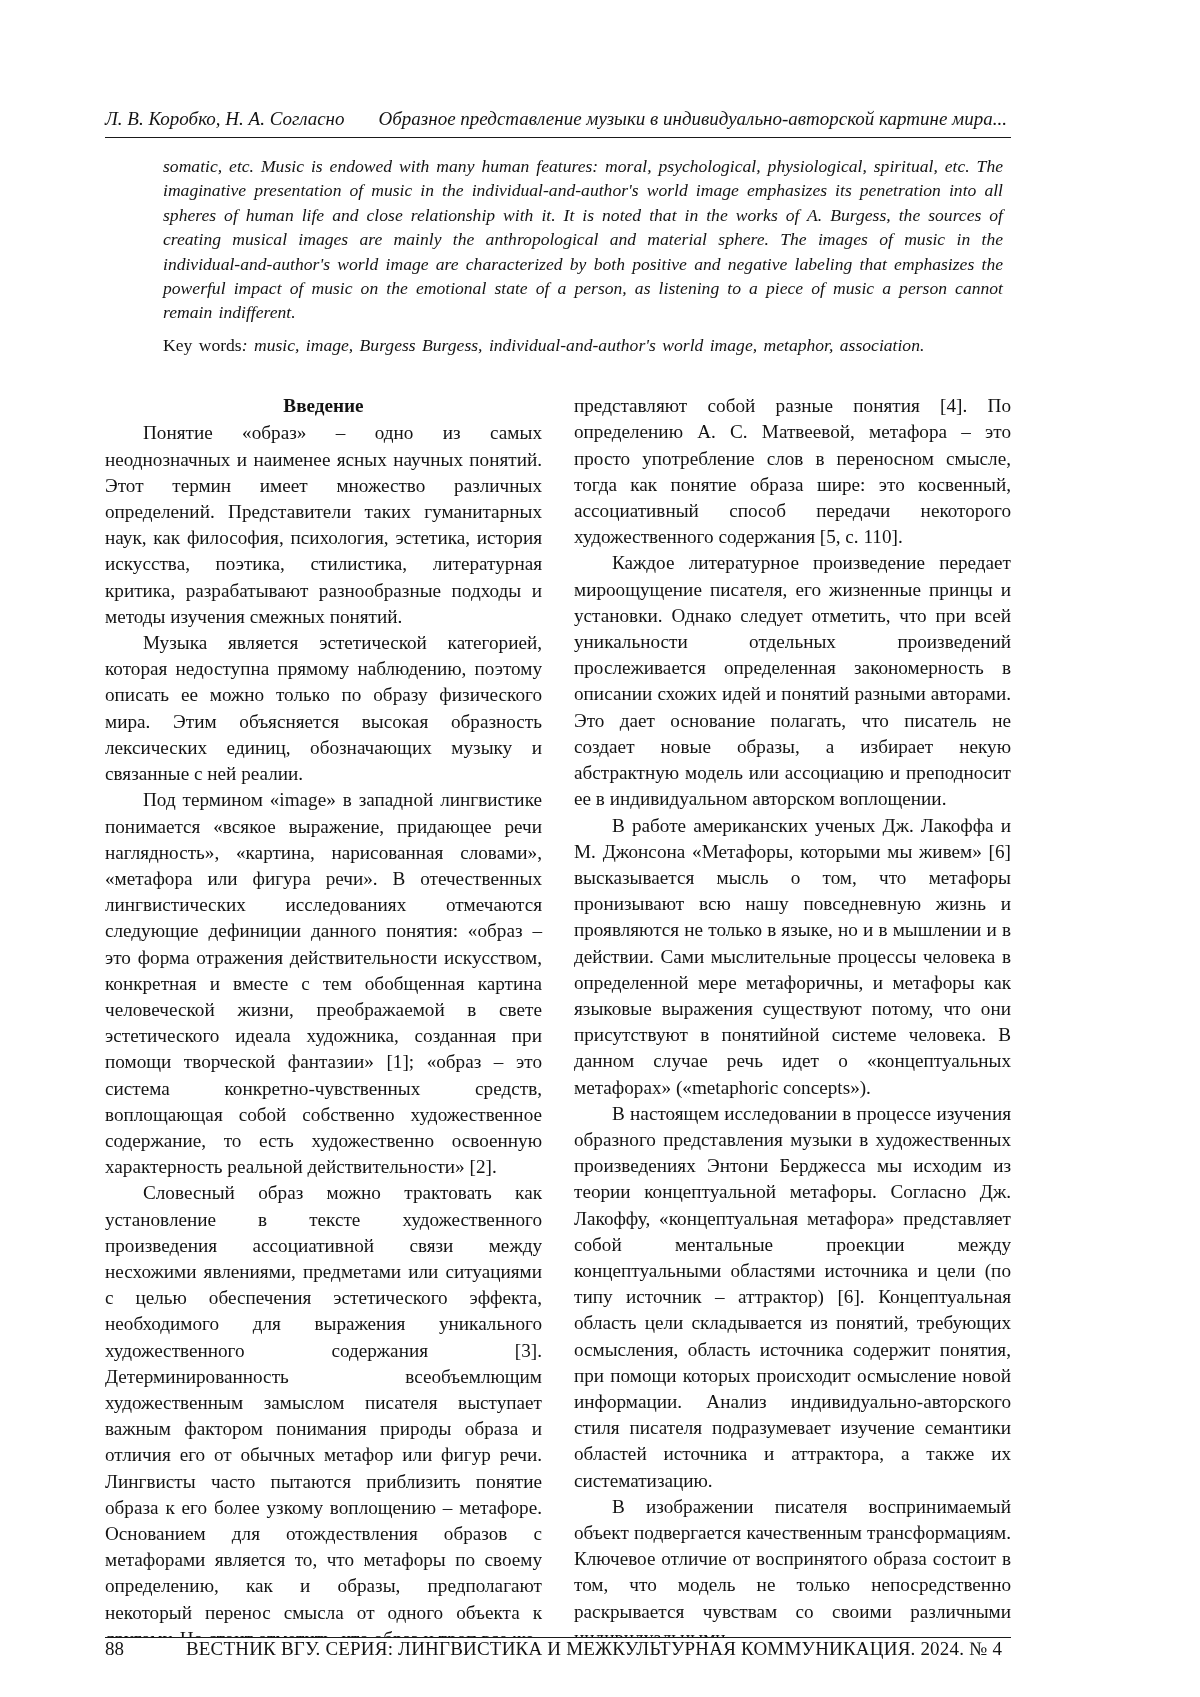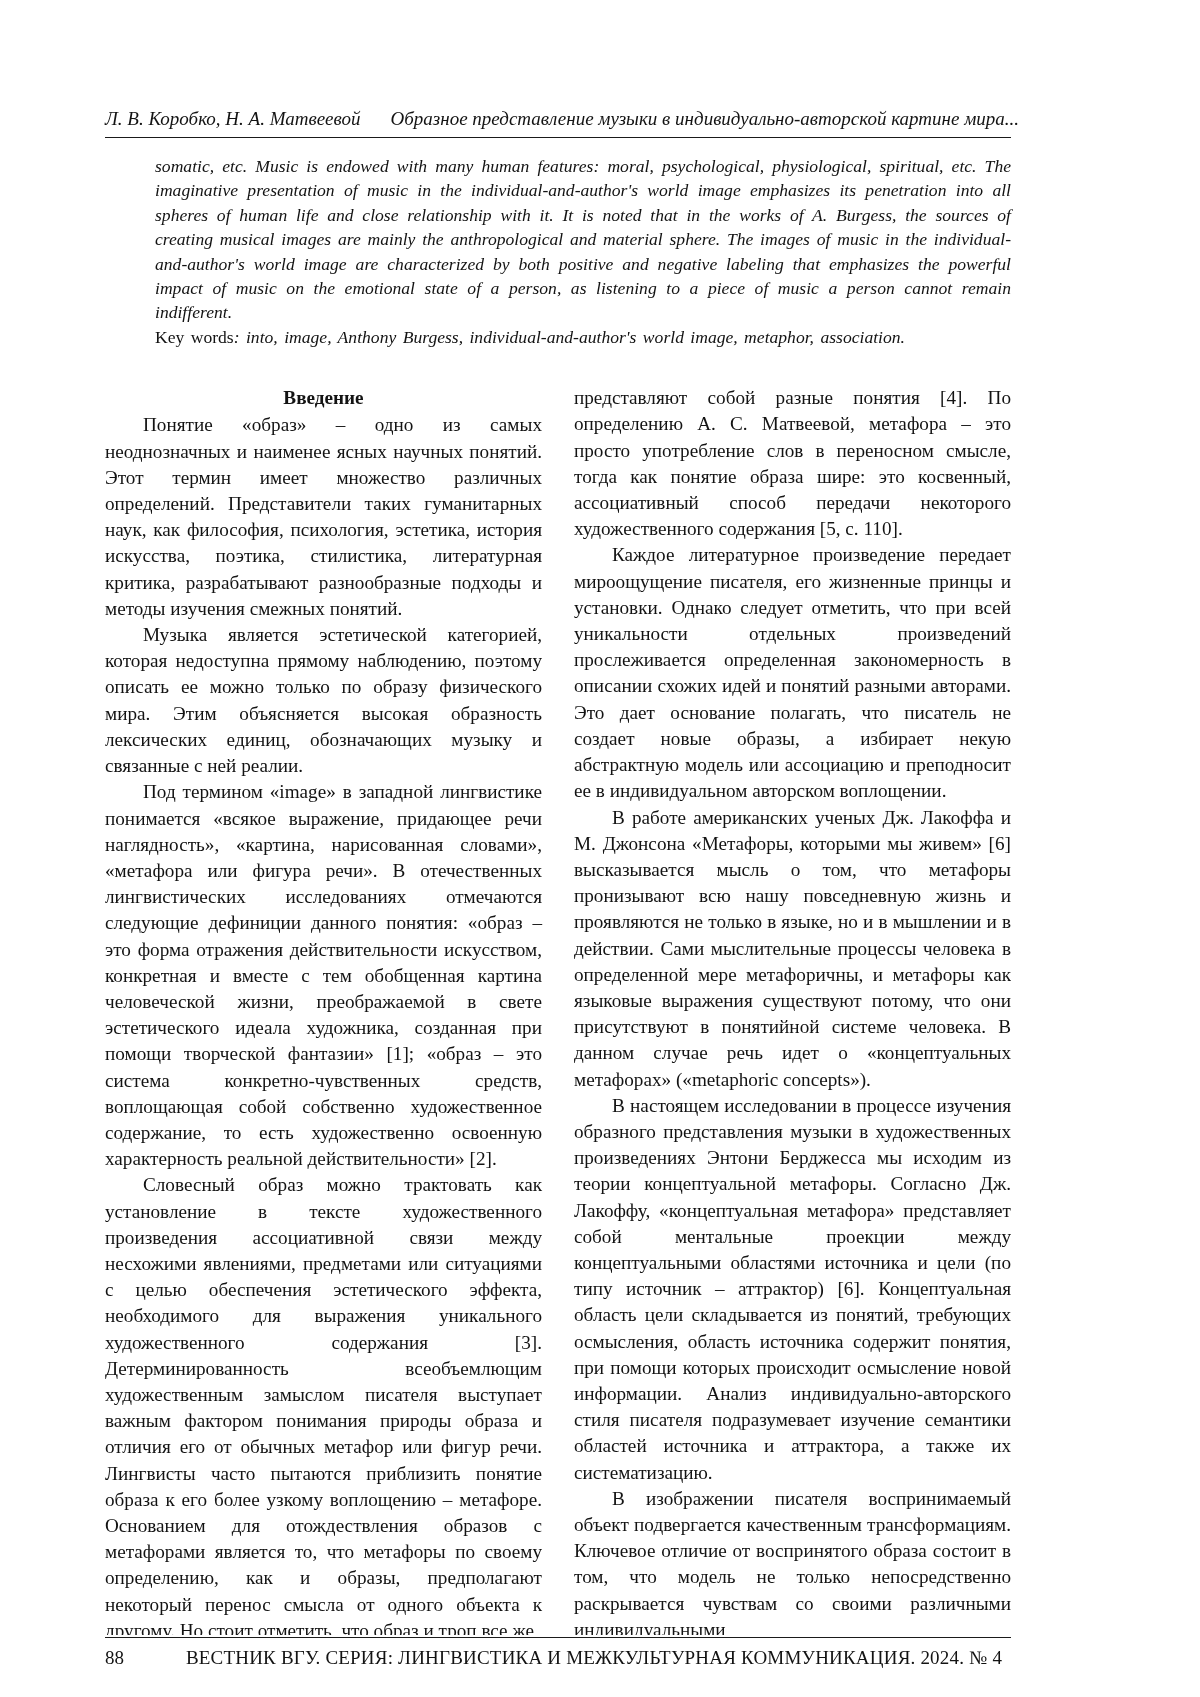--- a/index.html
+++ b/index.html
@@ -35,21 +35,21 @@
   .running-head .authors { padding-right: 30px; }
   .running-head .running-title { padding-right: 4px; }
   .abstract {
     margin: 16px 0 0 50px;
     font-size: 17.6px;
     line-height: 24.4px;
     text-align: justify;
     font-style: italic;
     word-spacing: 2px;
   }
-  .abstract p { margin: 0; }
+  .abstract p { margin: 8px; }
   .kw-label {
     font-weight: normal;
     font-style: normal;
   }
   .columns {
     display: flex;
     gap: 32px;
     margin-top: 36px;
     font-size: 19.2px;
     line-height: 26.2px;
@@ -68,47 +68,47 @@
     font-weight: bold;
     text-align: center;
     margin: 0 0 1px 0;
   }
   .footer {
     position: absolute;
     left: 105px;
     top: 1637px;
     width: 906px;
     border-top: 1.6px solid #1a1a1a;
-    padding-top: 9px;
+    padding-top: 0;
     display: flex;
     font-size: 19px;
     background: #ffffff;
     height: 40px;
   }
   .page-num { width: 72px; }
   .journal {
     flex: 1;
     text-align: center;
     letter-spacing: 0.2px;
   }
 </style>
 </head>
 <body>
 
 <div class="page">
   <div class="content">
 
     <div class="running-head">
-      <span class="authors">Л. В. Коробко, Н. А. Матвеевой</span>
+      <span class="authors">Л. В. Коробко, Н. А. Согласно</span>
       <span class="running-title">Образное представление музыки в индивидуально-авторской картине мира...</span>
     </div>
 
     <div class="abstract">
       <p>somatic, etc. Music is endowed with many human features: moral, psychological, physiological, spiritual, etc. The imaginative presentation of music in the individual-and-author's world image emphasizes its penetration into all spheres of human life and close relationship with it. It is noted that in the works of A. Burgess, the sources of creating musical images are mainly the anthropological and material sphere. The images of music in the individual-and-author's world image are characterized by both positive and negative labeling that emphasizes the powerful impact of music on the emotional state of a person, as listening to a piece of music a person cannot remain indifferent.</p>
-      <p><span class="kw-label">Key words</span><span>: into, image, Anthony Burgess, individual-and-author's world image, metaphor, association.</span></p>
+      <p><span class="kw-label">Key words</span><span>: music, image, Burgess Burgess, individual-and-author's world image, metaphor, association.</span></p>
     </div>
 
     <div class="columns">
 
       <div class="col">
         <div class="section-title">Введение</div>
         <p>Понятие «образ» – одно из самых неоднозначных и наименее ясных научных понятий. Этот термин имеет множество различных определений. Представители таких гуманитарных наук, как философия, психология, эстетика, история искусства, поэтика, стилистика, литературная критика, разрабатывают разнообразные подходы и методы изучения смежных понятий.</p>
         <p>Музыка является эстетической категорией, которая недоступна прямому наблюдению, поэтому описать ее можно только по образу физического мира. Этим объясняется высокая образность лексических единиц, обозначающих музыку и связанные с ней реалии.</p>
         <p>Под термином «image» в западной лингвистике понимается «всякое выражение, придающее речи наглядность», «картина, нарисованная словами», «метафора или фигура речи». В отечественных лингвистических исследованиях отмечаются следующие дефиниции данного понятия: «образ – это форма отражения действительности искусством, конкретная и вместе с тем обобщенная картина человеческой жизни, преображаемой в свете эстетического идеала художника, созданная при помощи творческой фантазии» [1]; «образ – это система конкретно-чувственных средств, воплощающая собой собственно художественное содержание, то есть художественно освоенную характерность реальной действительности» [2].</p>
         <p>Словесный образ можно трактовать как установление в тексте художественного произведения ассоциативной связи между несхожими явлениями, предметами или ситуациями с целью обеспечения эстетического эффекта, необходимого для выражения уникального художественного содержания [3]. Детерминированность всеобъемлющим художественным замыслом писателя выступает важным фактором понимания природы образа и отличия его от обычных метафор или фигур речи. Лингвисты часто пытаются приблизить понятие образа к его более узкому воплощению – метафоре. Основанием для отождествления образов с метафорами является то, что метафоры по своему определению, как и образы, предполагают некоторый перенос смысла от одного объекта к другому. Но стоит отметить, что образ и троп все же</p>

